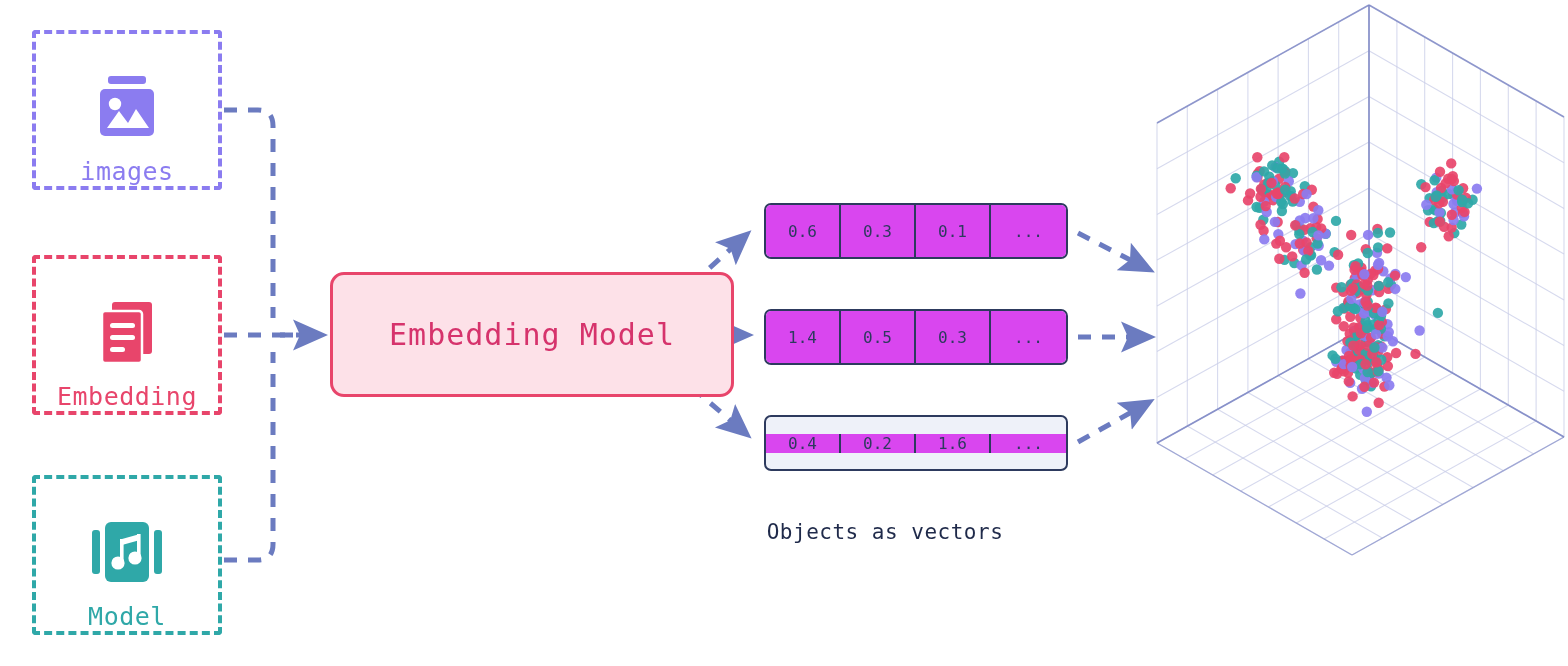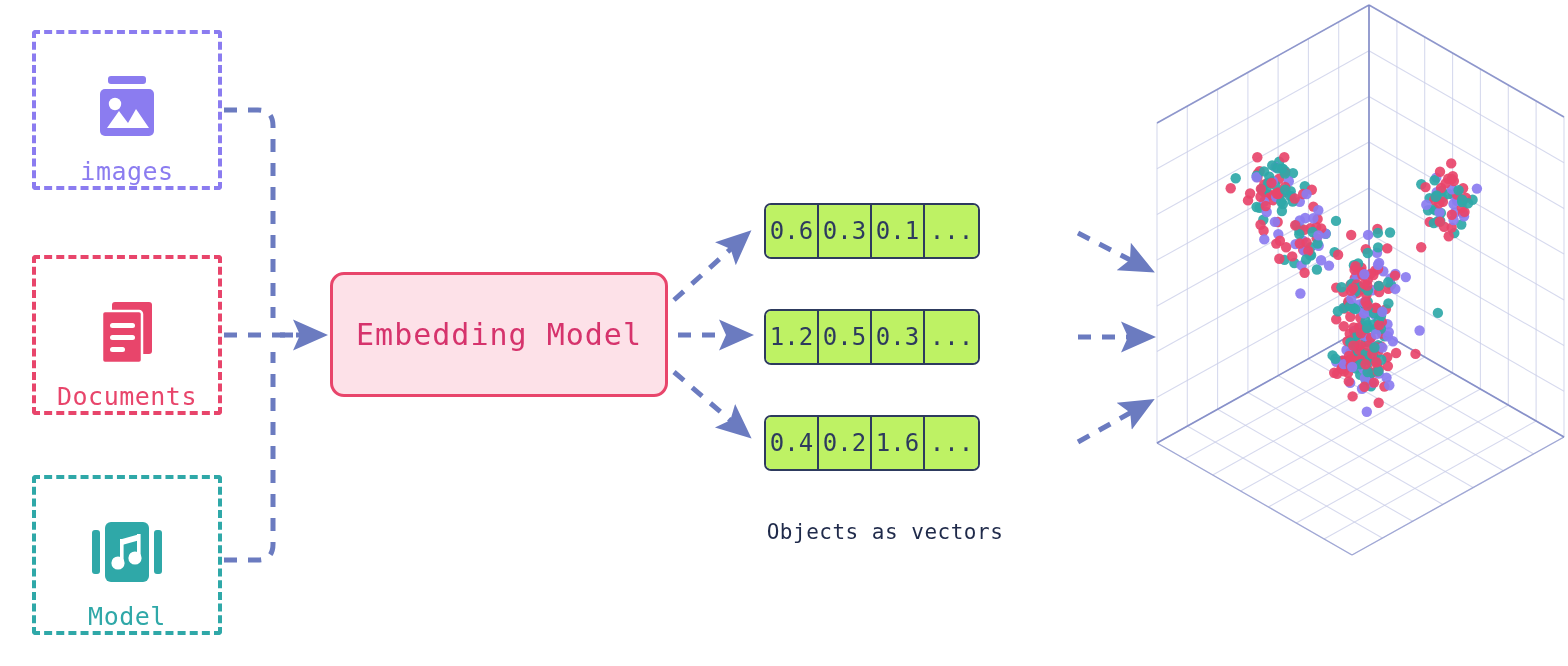--- a/index.html
+++ b/index.html
@@ -50,21 +50,21 @@
 
   #label-images { color: #8b7cf0; }
   #label-docs   { color: #e8456b; }
   #label-audio  { color: #2fa8a8; }
 
   
   #embed-box {
     position: absolute;
     left: 330px;
     top: 272px;
-    width: 338px;
+    width: 404px;
     height: 125px;
     background: #fde1e8;
     border: 3px solid #e8456b;
     border-radius: 14px;
     display: flex;
     align-items: center;
     justify-content: center;
     box-sizing: border-box;
   }
   #embed-label {
@@ -81,35 +81,35 @@
     left: 764px;
     display: flex;
     height: 56px;
     border: 2.5px solid #2d3a5e;
     border-radius: 7px;
     overflow: hidden;
     box-sizing: border-box;
     background: #eef1f9;
   }
   .vec-cell {
-    width: 53px;
+    width: 75px;
     display: flex;
     align-items: center;
     justify-content: center;
     font-family: "DejaVu Sans Mono", monospace;
-    font-size: 24px;
+    font-size: 16px;
     color: #2d3a5e;
     border-right: 2.5px solid #2d3a5e;
-    background: #bef264;
+    background: #d946ef;
     box-sizing: border-box;
   }
   .vec-cell:last-child { border-right: none; }
   #vec-row-0 { top: 203px; }
   #vec-row-1 { top: 309px; }
-  #vec-row-2 { top: 415px; }
+  #vec-row-2 { top: 415px; align-items: center; }
 
   #vectors-caption {
     position: absolute;
     left: 732px;
     top: 520px;
     width: 306px;
     text-align: center;
     font-family: "DejaVu Sans Mono", monospace;
     font-size: 21px;
     color: #1f2a4a;
@@ -172,21 +172,21 @@
   <div class="src-box" id="box-docs">
     <div class="icon-wrap">
       <svg width="66" height="66" viewBox="0 0 66 66" xmlns="http://www.w3.org/2000/svg">
         <rect x="18" y="3" width="40" height="52" rx="3" fill="#e8456b"></rect>
         <rect x="8" y="12" width="40" height="52" rx="3" fill="#e8456b" stroke="#ffffff" stroke-width="2.5"></rect>
         <rect x="16" y="24" width="25" height="5" rx="2.5" fill="#ffffff"></rect>
         <rect x="16" y="36" width="25" height="5" rx="2.5" fill="#ffffff"></rect>
         <rect x="16" y="48" width="15" height="5" rx="2.5" fill="#ffffff"></rect>
       </svg>
     </div>
-    <div class="src-label" id="label-docs">Documents</div>
+    <div class="src-label" id="label-docs">Embedding</div>
   </div>
 
   <div class="src-box" id="box-audio">
     <div class="icon-wrap">
       <svg width="70" height="62" viewBox="0 0 70 62" xmlns="http://www.w3.org/2000/svg">
         <rect x="0" y="9" width="8" height="44" rx="3" fill="#2fa8a8"></rect>
         <rect x="62" y="9" width="8" height="44" rx="3" fill="#2fa8a8"></rect>
         <rect x="13" y="1" width="44" height="60" rx="6" fill="#2fa8a8"></rect>
         <path d="M30 18 L48 13 L48 19 L30 24 Z" fill="#ffffff"></path>
         <rect x="28" y="18" width="3.6" height="23" fill="#ffffff"></rect>
@@ -202,21 +202,21 @@
     <div id="embed-label">Embedding Model</div>
   </div>
 
   <div class="vec-row" id="vec-row-0">
     <div class="vec-cell">0.6</div>
     <div class="vec-cell">0.3</div>
     <div class="vec-cell">0.1</div>
     <div class="vec-cell">...</div>
   </div>
   <div class="vec-row" id="vec-row-1">
-    <div class="vec-cell">1.2</div>
+    <div class="vec-cell">1.4</div>
     <div class="vec-cell">0.5</div>
     <div class="vec-cell">0.3</div>
     <div class="vec-cell">...</div>
   </div>
   <div class="vec-row" id="vec-row-2">
     <div class="vec-cell">0.4</div>
     <div class="vec-cell">0.2</div>
     <div class="vec-cell">1.6</div>
     <div class="vec-cell">...</div>
   </div>

